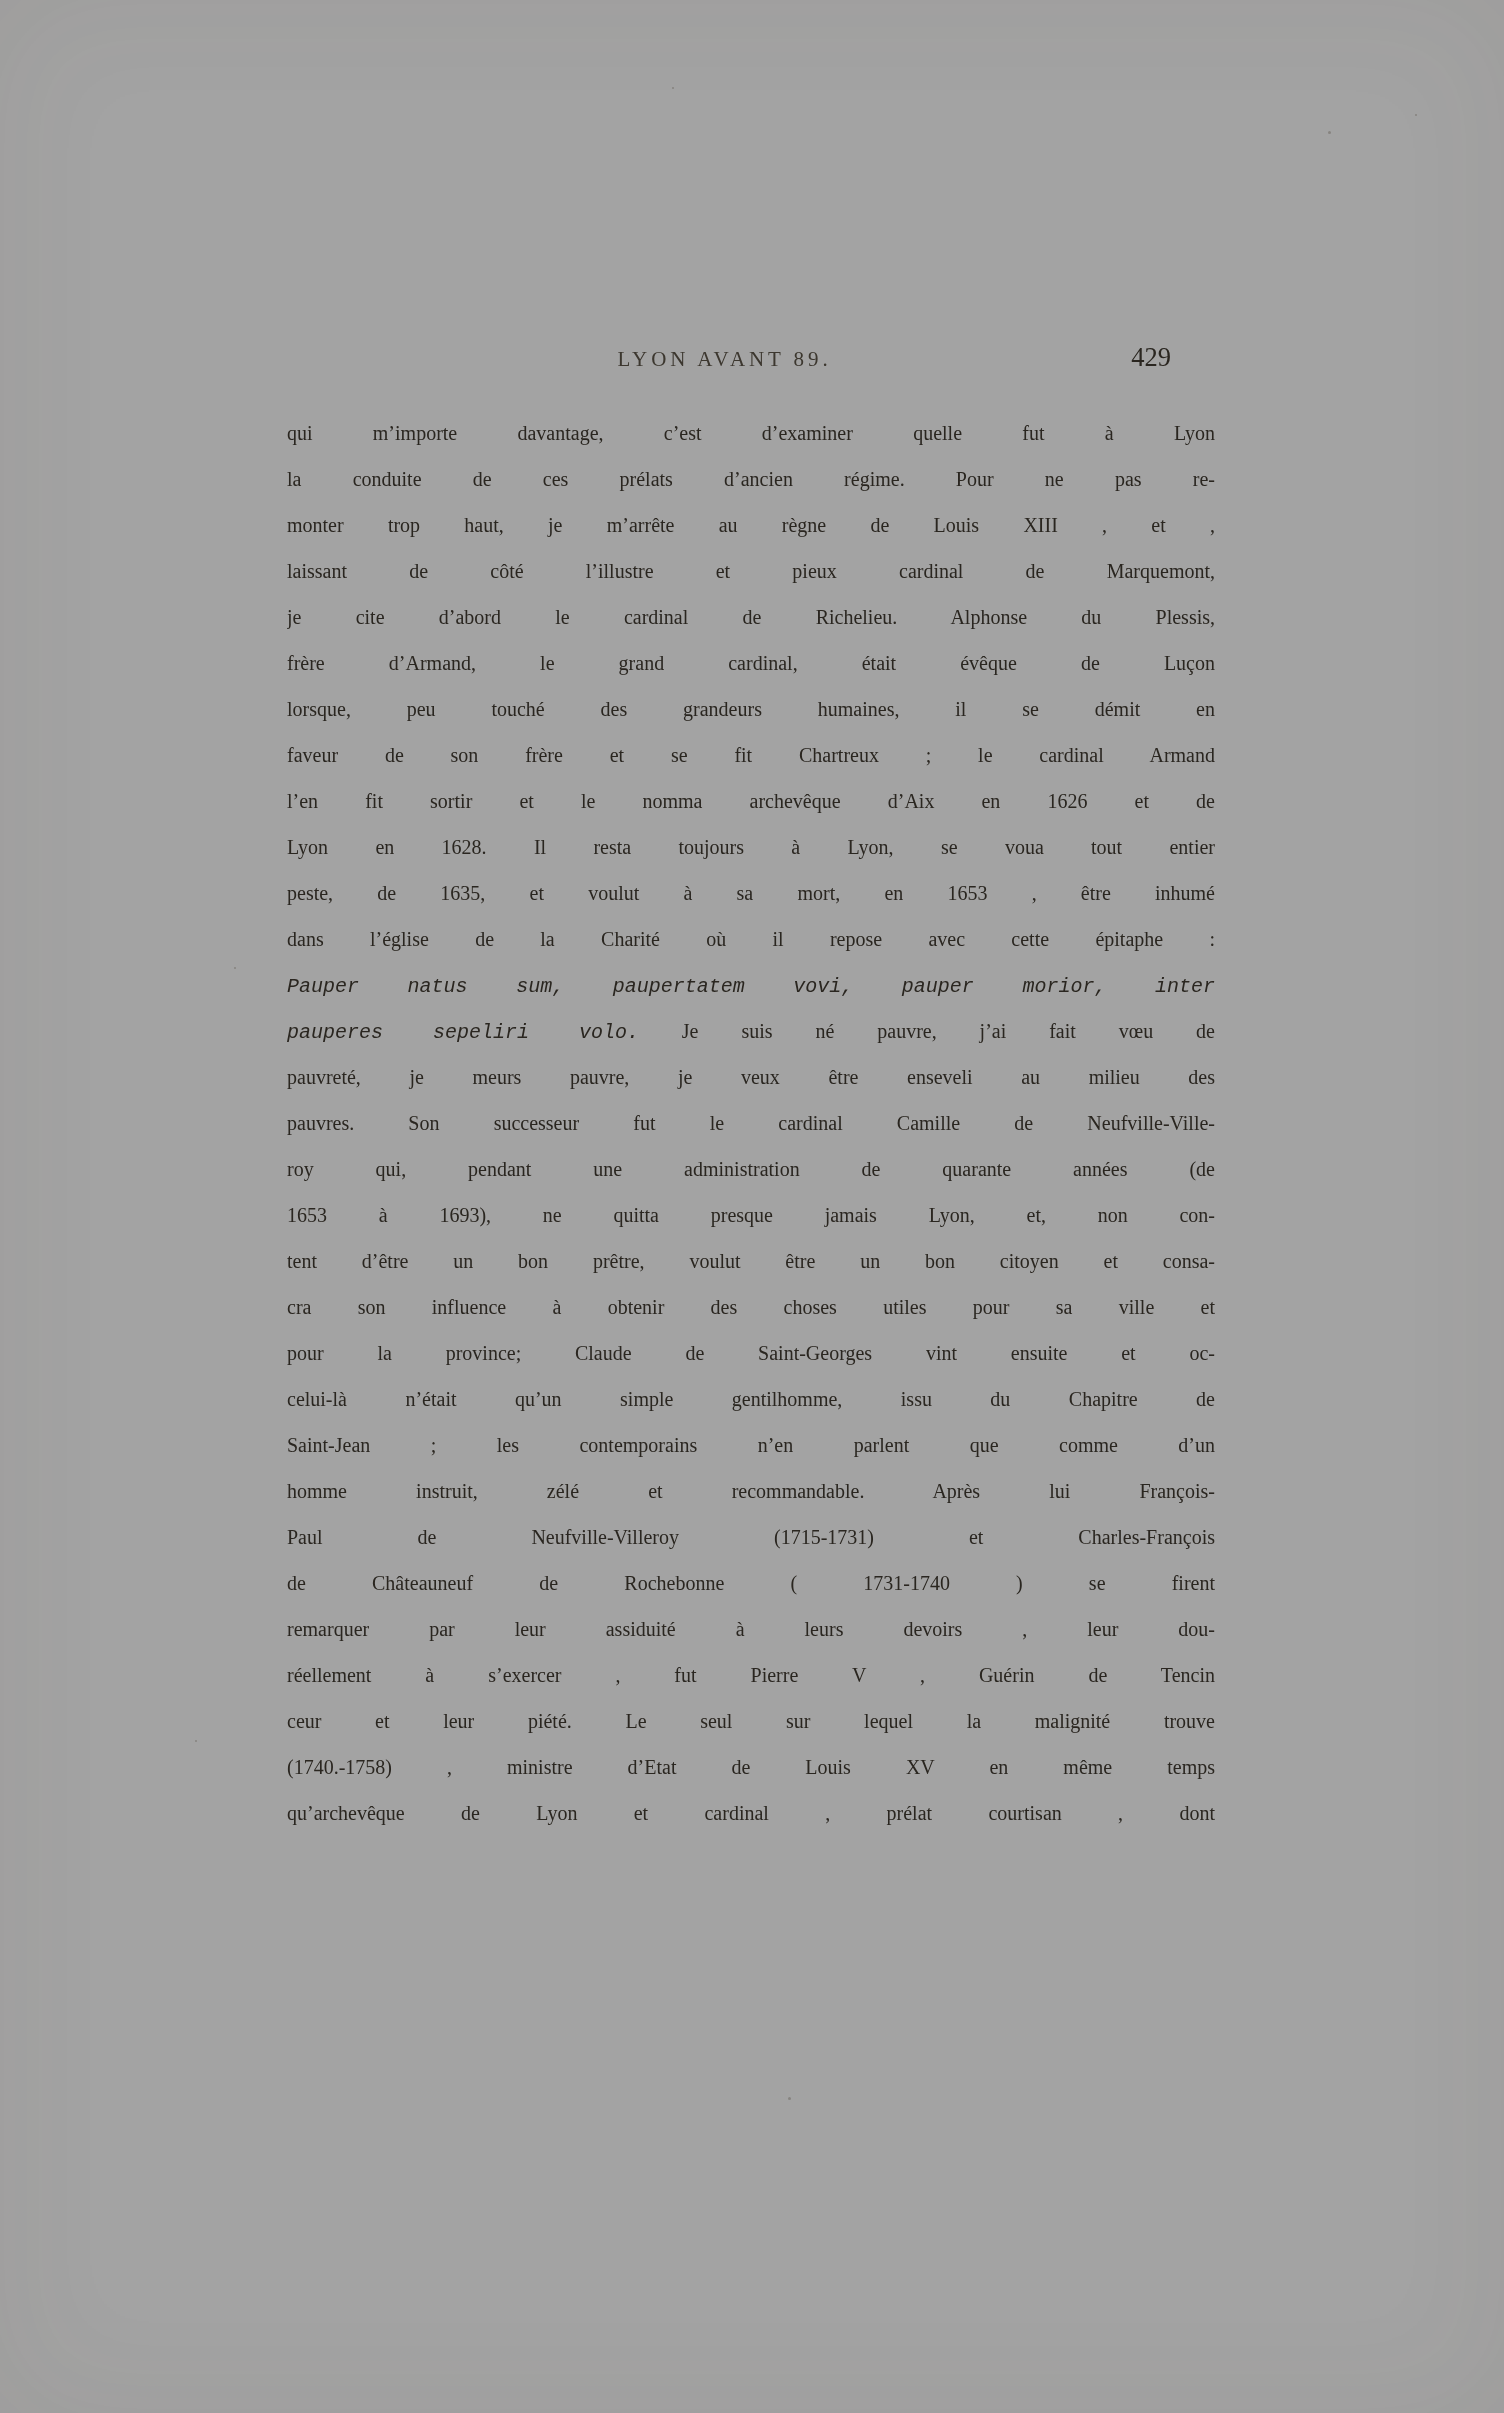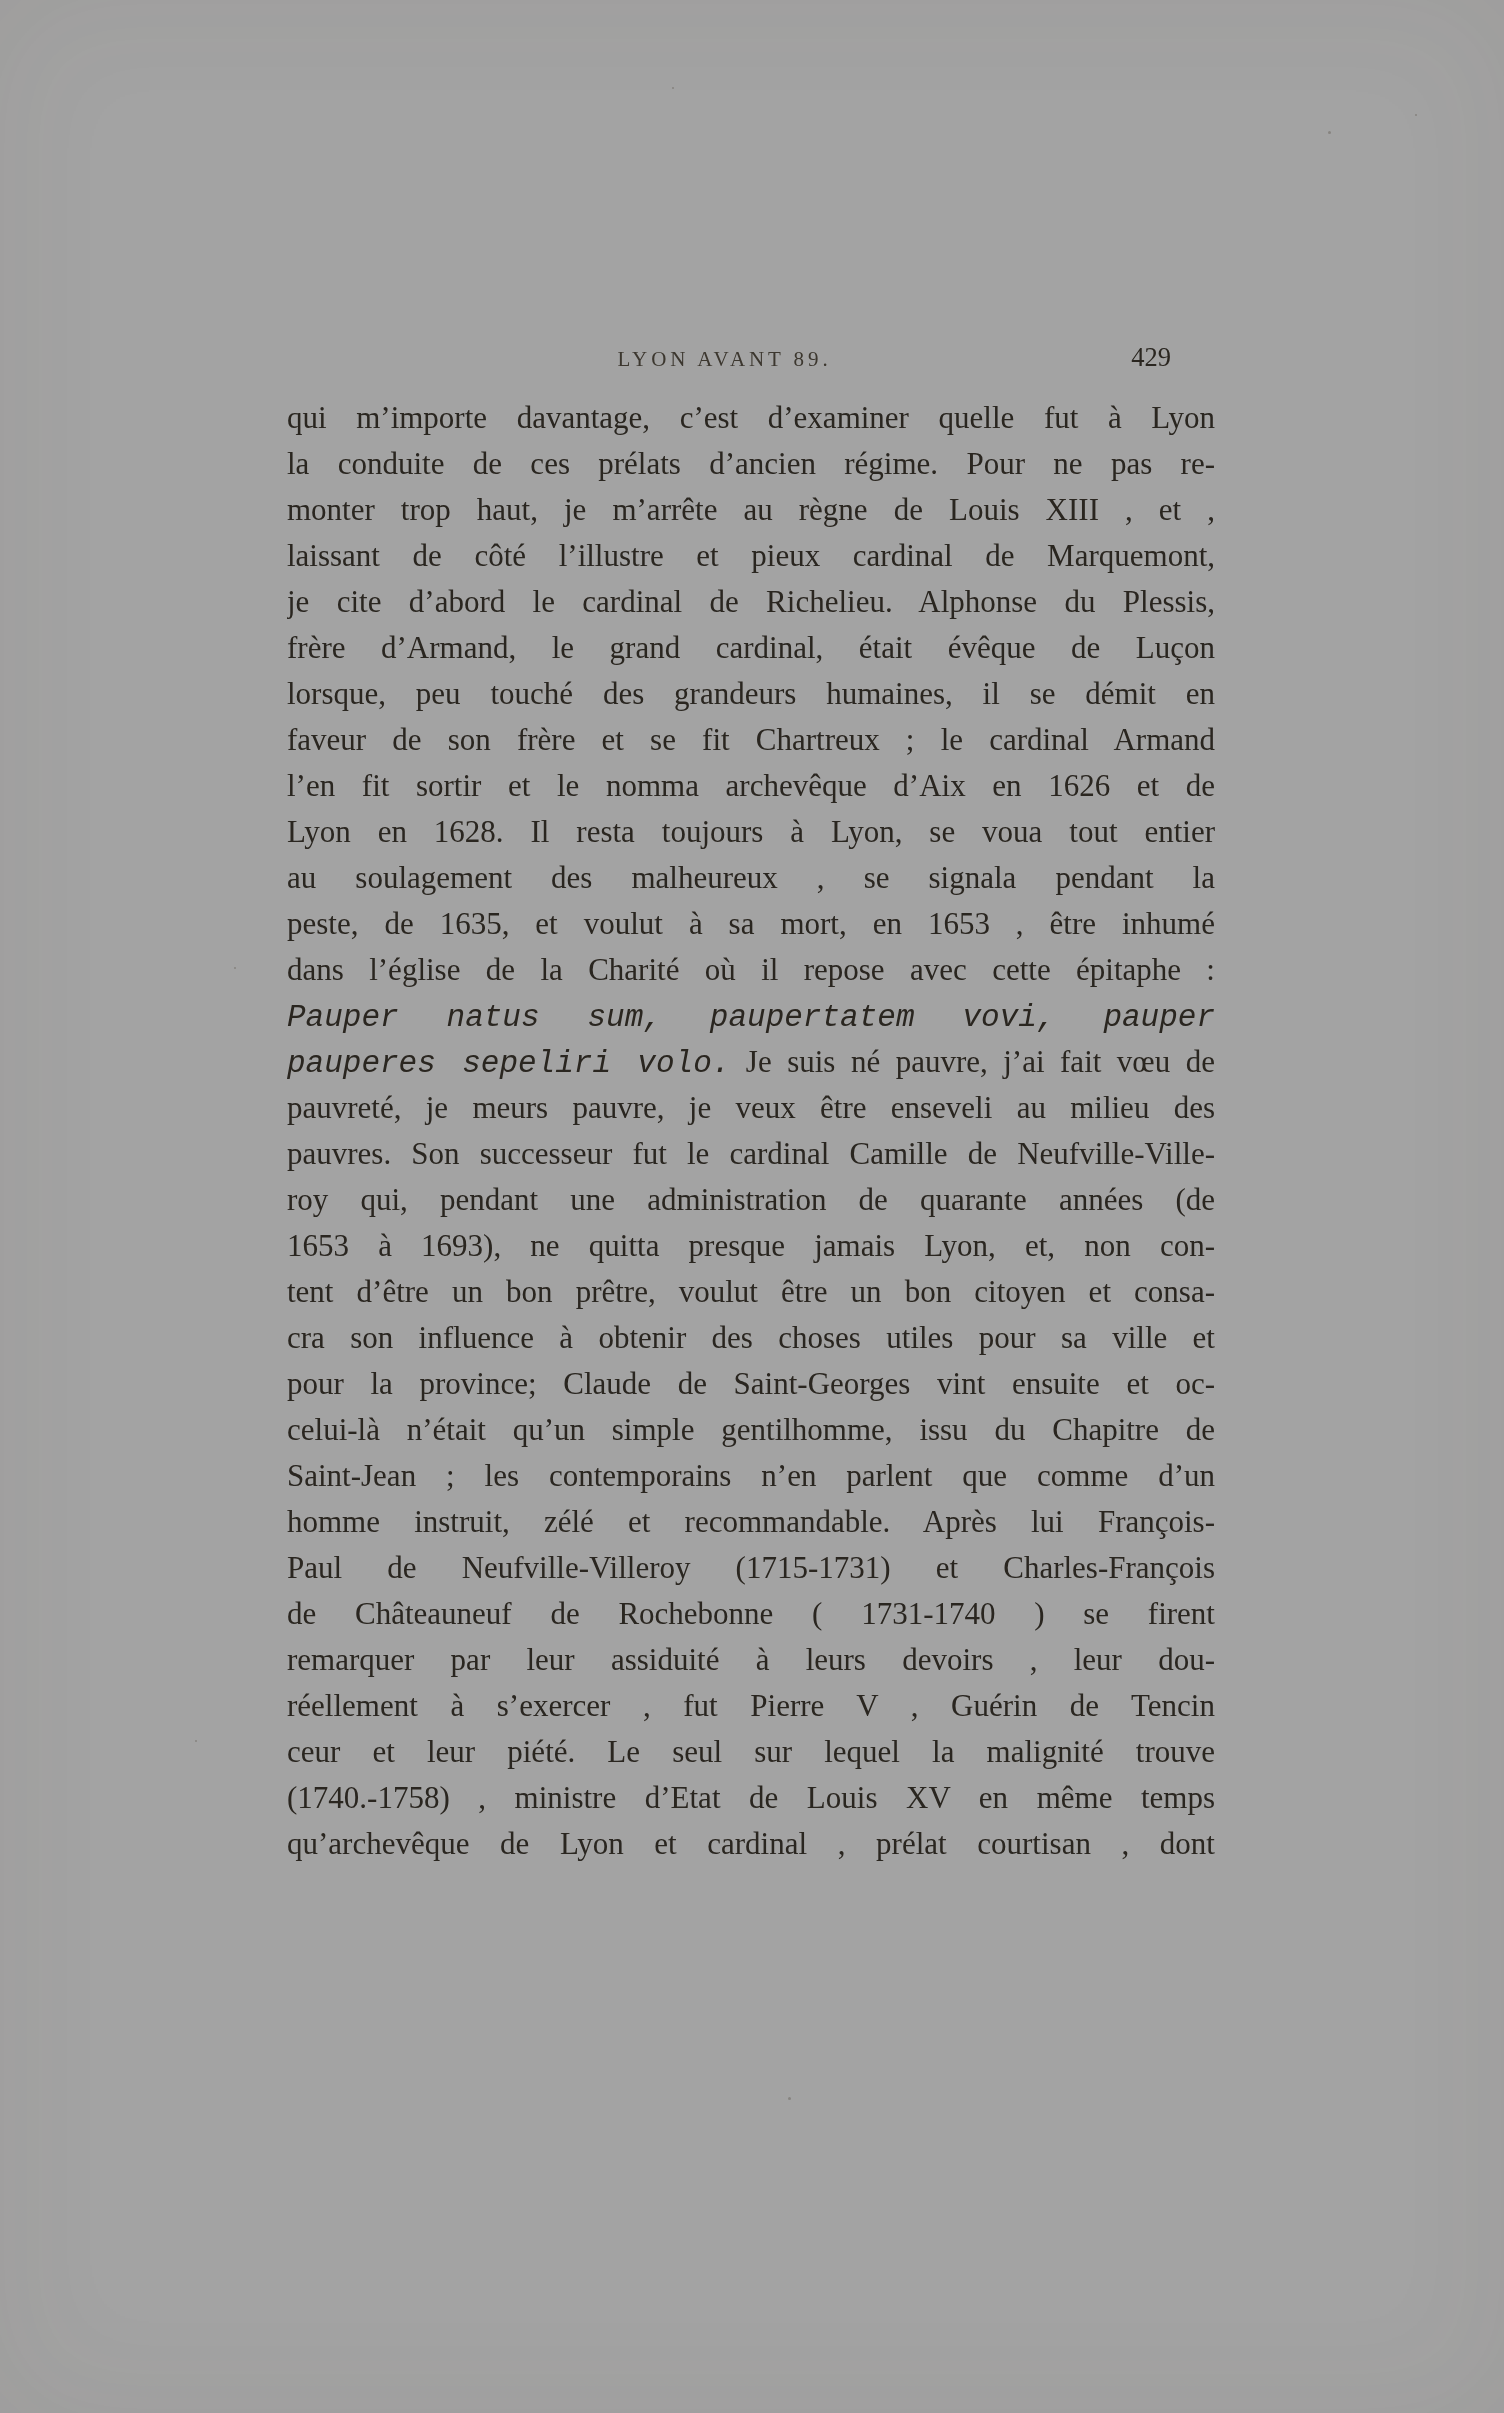--- a/index.html
+++ b/index.html
@@ -39,22 +39,22 @@
     white-space: nowrap;
   }
   .page-number {
     position: absolute;
     right: 44px;
     top: 0;
     font-size: 26.5px;
     color: #2a2620;
   }
   .text-block {
-    margin-top: 19px;
-    font-size: 31px;
+    margin-top: 34px;
+    font-size: 20px;
   }
   .line {
     line-height: 46px;
     height: 46px;
     text-align: justify;
     text-align-last: justify;
     overflow: hidden;
   }
   .it {
     font-style: italic;
@@ -89,21 +89,20 @@
         <div class="line"><span>qui m’importe davantage, c’est d’examiner quelle fut à Lyon</span></div>
         <div class="line"><span>la conduite de ces prélats d’ancien régime. Pour ne pas re-</span></div>
         <div class="line"><span>monter trop haut, je m’arrête au règne de Louis XIII , et ,</span></div>
         <div class="line"><span>laissant de côté l’illustre et pieux cardinal de Marquemont,</span></div>
         <div class="line"><span>je cite d’abord le cardinal de Richelieu. Alphonse du Plessis,</span></div>
         <div class="line"><span>frère d’Armand, le grand cardinal, était évêque de Luçon</span></div>
         <div class="line"><span>lorsque, peu touché des grandeurs humaines, il se démit en</span></div>
         <div class="line"><span>faveur de son frère et se fit Chartreux ; le cardinal Armand</span></div>
         <div class="line"><span>l’en fit sortir et le nomma archevêque d’Aix en 1626 et de</span></div>
         <div class="line"><span>Lyon en 1628. Il resta toujours à Lyon, se voua tout entier</span></div>
-        <div class="line"><span>au soulagement des malheureux , se signala pendant la</span></div>
         <div class="line"><span>peste, de 1635, et voulut à sa mort, en 1653 , être inhumé</span></div>
         <div class="line"><span>dans l’église de la Charité où il repose avec cette épitaphe :</span></div>
         <div class="line"><span class="it">Pauper natus sum, paupertatem vovi, pauper morior, inter</span></div>
         <div class="line"><span class="it">pauperes sepeliri volo.</span><span> Je suis né pauvre, j’ai fait vœu de</span></div>
         <div class="line"><span>pauvreté, je meurs pauvre, je veux être enseveli au milieu des</span></div>
         <div class="line"><span>pauvres. Son successeur fut le cardinal Camille de Neufville-Ville-</span></div>
         <div class="line"><span>roy qui, pendant une administration de quarante années (de</span></div>
         <div class="line"><span>1653 à 1693), ne quitta presque jamais Lyon, et, non con-</span></div>
         <div class="line"><span>tent d’être un bon prêtre, voulut être un bon citoyen et consa-</span></div>
         <div class="line"><span>cra son influence à obtenir des choses utiles pour sa ville et</span></div>

